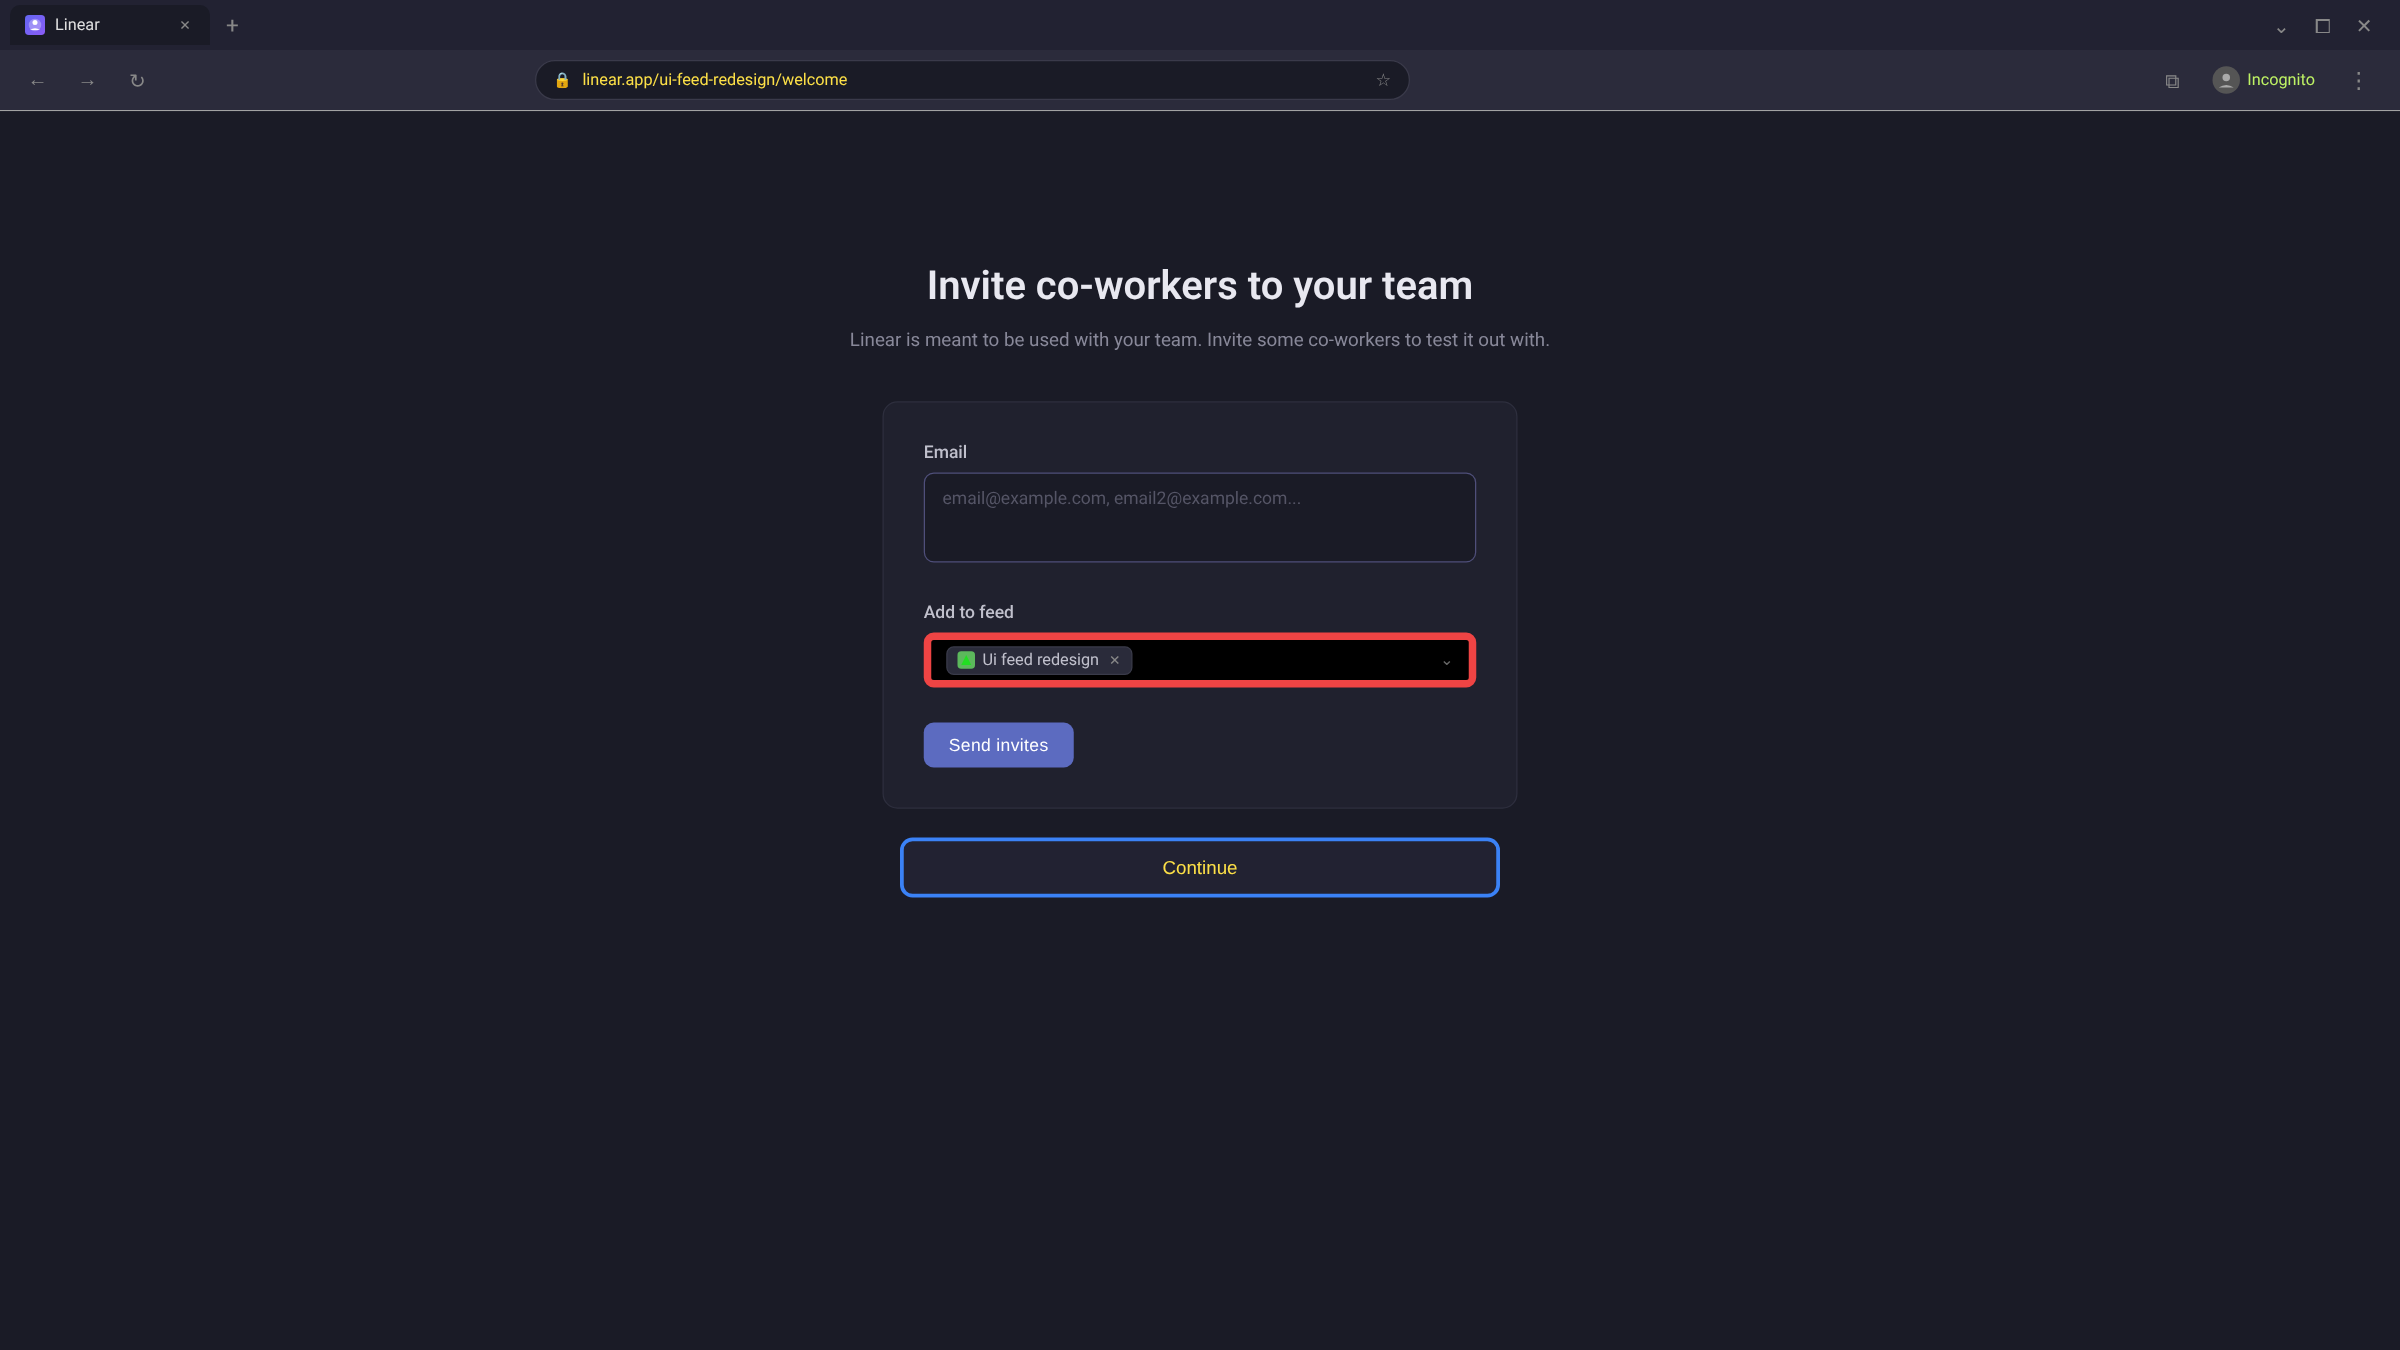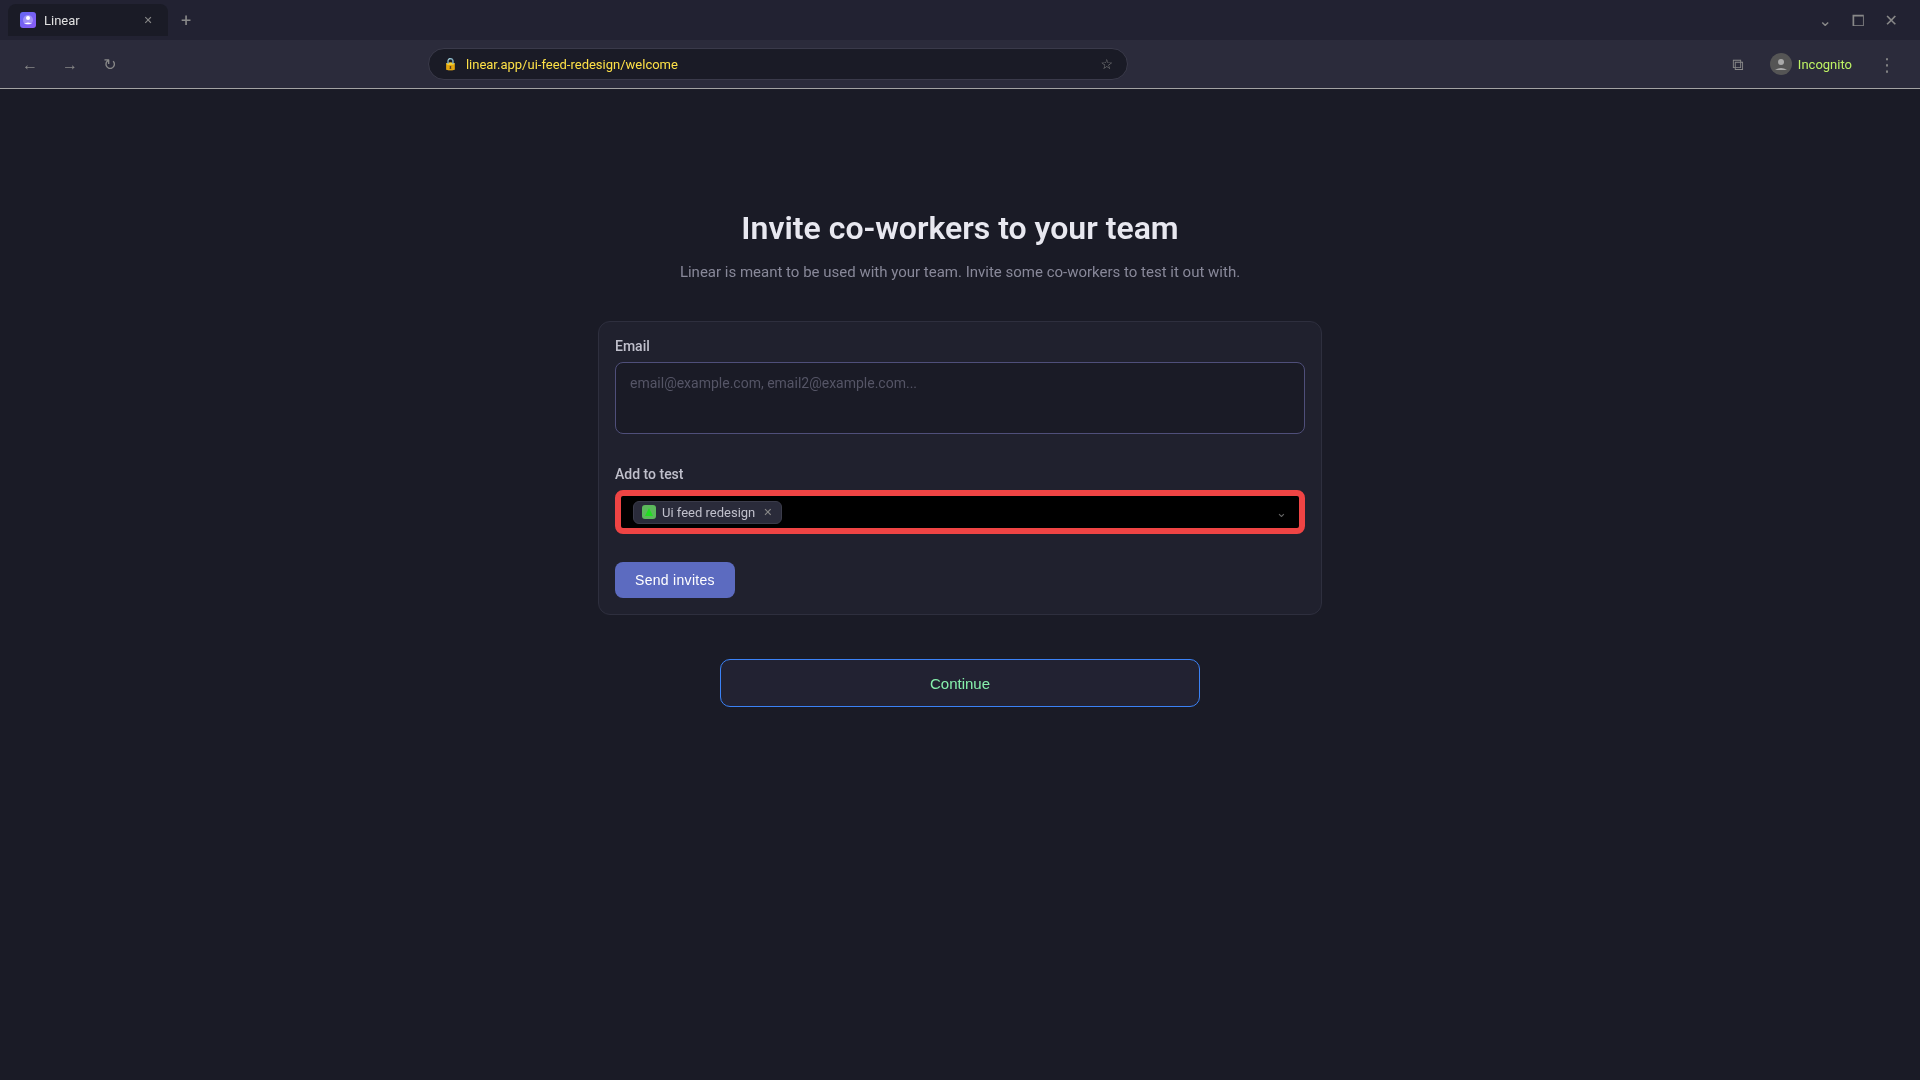--- a/index.html
+++ b/index.html
@@ -226,25 +226,25 @@
     }
 
     .page-subtitle {
       font-size: 15px;
       color: #888899;
       text-align: center;
       margin-bottom: 40px;
     }
 
     .card {
-      width: 724px;
+      width: 508px;
       background-color: #20212e;
       border: 1px solid #2e2f3e;
       border-radius: 12px;
-      padding: 16px;
+      padding: 32px;
     }
 
     .form-group {
       margin-bottom: 28px;
     }
 
     .form-label {
       display: block;
       font-size: 14px;
       color: #c0c0cc;
@@ -334,27 +334,27 @@
       font-size: 14px;
       font-weight: 500;
       cursor: pointer;
       letter-spacing: 0.3px;
     }
 
     .continue-btn {
       width: 480px;
       height: 48px;
       background-color: #222232;
-      border: 1px solid #3b82f6;
+      border: 3px solid #3b82f6;
       border-radius: 10px;
-      color: #86efac;
+      color: #fde047;
       font-size: 15px;
       font-weight: 500;
       cursor: pointer;
-      margin-top: 44px;
+      margin-top: 23px;
       display: flex;
       align-items: center;
       justify-content: center;
     }
   </style>
 </head>
 <body>
 
 <div class="browser-chrome">
 
@@ -412,21 +412,21 @@
   <p class="page-subtitle">Linear is meant to be used with your team. Invite some co-workers to test it out with.</p>
 
   <div class="card">
 
     <div class="form-group">
       <label class="form-label">Email</label>
       <textarea class="email-input" placeholder="email@example.com, email2@example.com..." style=""></textarea>
     </div>
 
     <div class="form-group">
-      <label class="form-label">Add to test</label>
+      <label class="form-label">Add to feed</label>
       <div class="team-selector">
         <div class="team-tag">
           <div class="team-icon">
             <svg width="10" height="10" viewBox="0 0 10 10" fill="none">
               <path d="M5 1 L9 9 L1 9 Z" fill="#2d2"></path>
             </svg>
           </div>
           <span>Ui feed redesign</span>
           <span class="team-remove">✕</span>
         </div>

